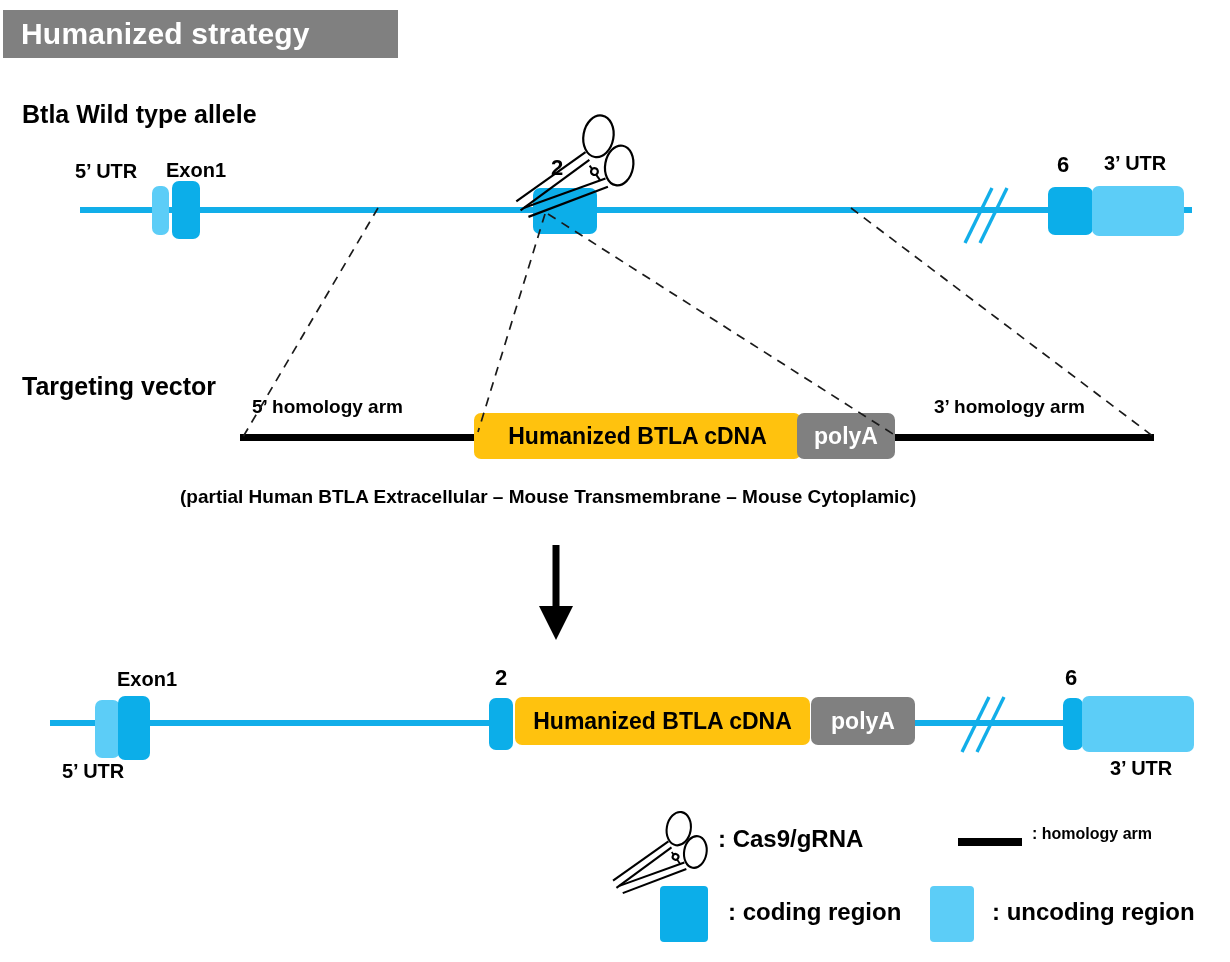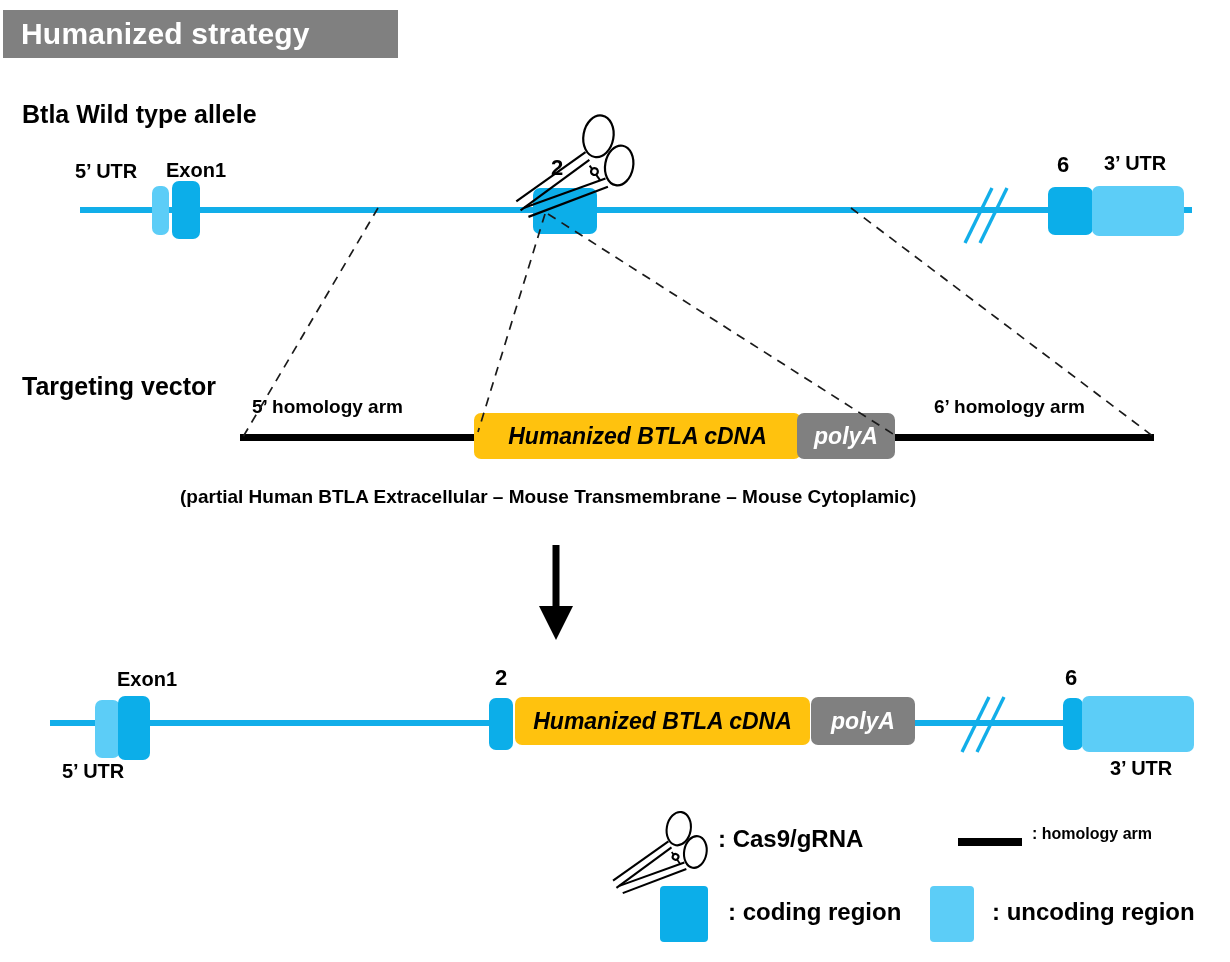--- a/index.html
+++ b/index.html
@@ -22,21 +22,21 @@
   .row-title{font-size:25px;font-weight:bold;}
   .small{font-size:20px;font-weight:bold;}
   .tiny{font-size:19px;font-weight:bold;}
   .num{font-size:22px;font-weight:bold;}
 
   
   .backbone{position:absolute;background:#12AEE9;height:6px;}
   .harm{position:absolute;background:#000;height:7px;}
 
   
-  .box{position:absolute;border-radius:7px;font-style:italic;}
+  .box{position:absolute;border-radius:7px;}
   .coding{background:#0CAEE9;}
   .uncoding{background:#5CCDF7;}
   .cdna{background:#FFC20E;}
   .polya{background:#808080;}
   .boxtext{
     position:absolute;inset:0;display:flex;align-items:center;justify-content:center;
     font-size:23px;font-weight:bold;white-space:nowrap;
   }
   .cdna .boxtext{color:#000;}
   .polya .boxtext{color:#fff;}
@@ -76,21 +76,21 @@
   <div class="box uncoding" style="left:1092px;top:186px;width:92px;height:50px;"></div>
   <div class="lbl small" style="left:1104px;top:152px;">3’ UTR</div>
 
   <div class="lbl row-title" style="left:22px;top:372px;">Targeting vector</div>
 
   <div class="harm" style="left:240px;top:434px;width:240px;"></div>
 
   <div class="harm" style="left:892px;top:434px;width:262px;"></div>
 
   <div class="lbl tiny" style="left:252px;top:396px;">5’ homology arm</div>
-  <div class="lbl tiny" style="left:934px;top:396px;">6’ homology arm</div>
+  <div class="lbl tiny" style="left:934px;top:396px;">3’ homology arm</div>
 
   <div class="box cdna" style="left:474px;top:413px;width:327px;height:46px;">
     <span class="boxtext">Humanized BTLA cDNA</span>
   </div>
 
   <div class="box polya" style="left:797px;top:413px;width:98px;height:46px;">
     <span class="boxtext">polyA</span>
   </div>
 
   <div class="lbl" style="left:180px;top:486px;font-size:19px;font-weight:bold;">(partial Human BTLA Extracellular – Mouse Transmembrane – Mouse Cytoplamic)</div>

